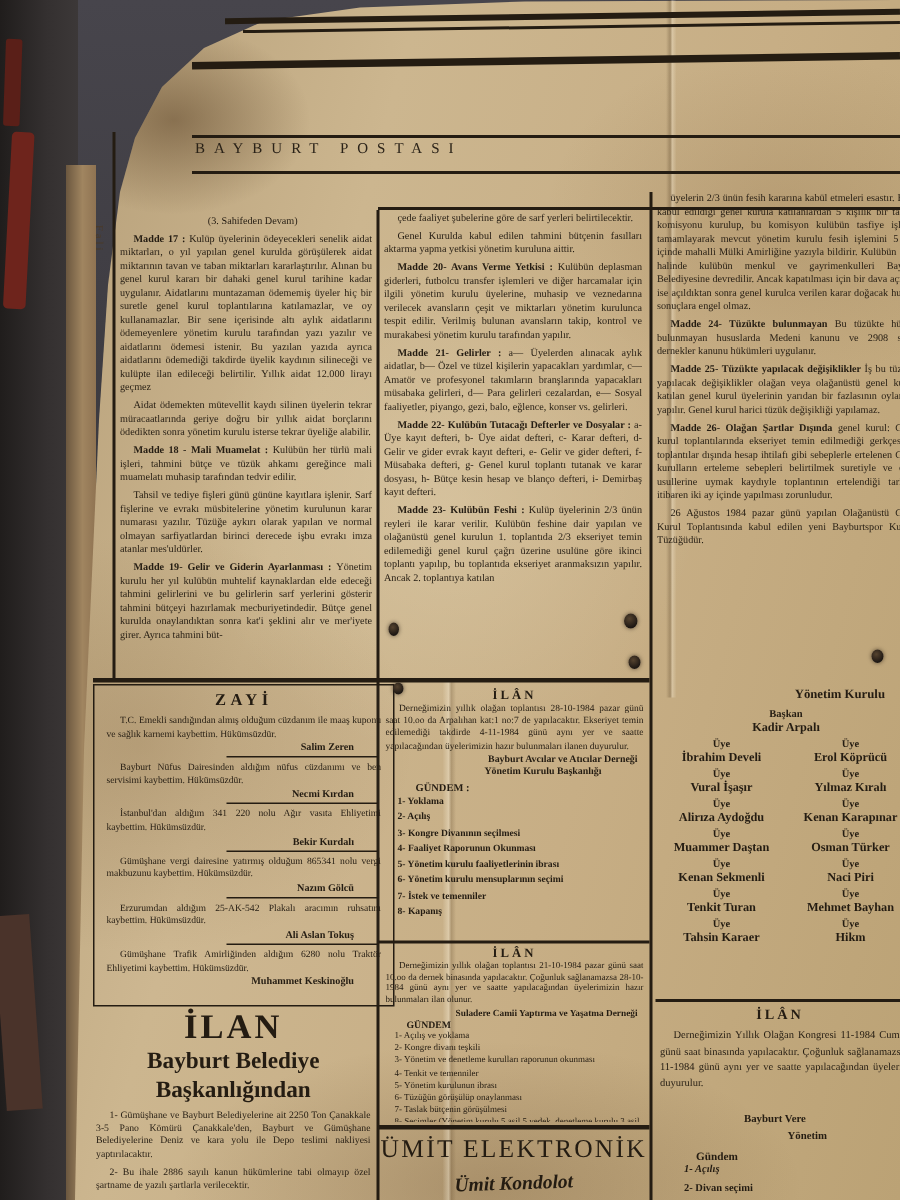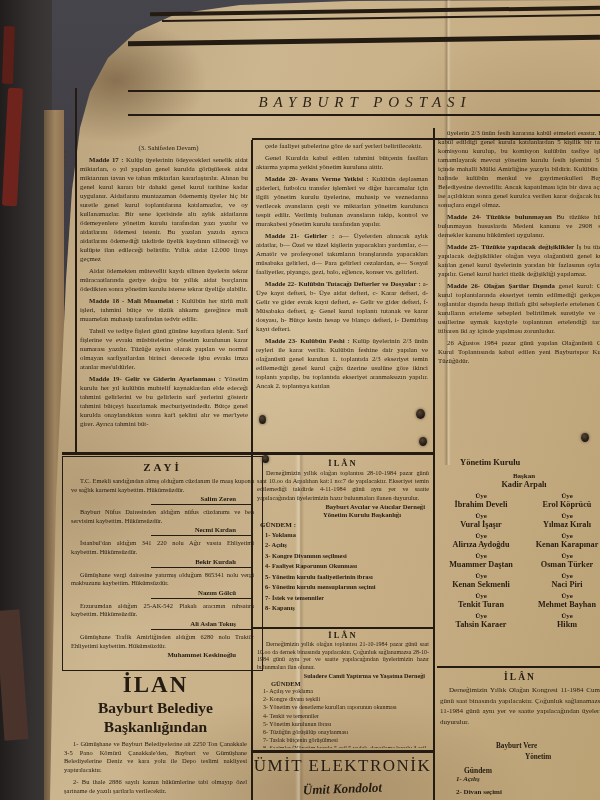--- a/index.html
+++ b/index.html
@@ -27,21 +27,21 @@
          clip-path:polygon(30px 128px,40px 92px,58px 58px,86px 32px,126px 14px,190px 5px,300px 1px,550px 0px,550px 800px,0px 800px,6px 500px,16px 280px,22px 190px);}
   .crease{pointer-events:none;}
   .crease1{left:444px;top:0;width:7px;height:465px;
         background:linear-gradient(90deg,transparent,rgba(70,50,25,.28) 40%,rgba(255,248,230,.30) 60%,transparent);}
   .crease2{left:295px;top:452px;width:9px;height:348px;
         background:linear-gradient(90deg,transparent,rgba(255,248,230,.35) 45%,rgba(80,58,30,.22) 65%,transparent);}
   .hole{border-radius:50%;background:radial-gradient(circle at 40% 35%,#55432f,#1d1713 70%);box-shadow:0 0 3px rgba(20,12,6,.6);}
   .hline{background:#241c12;}
   .vline{background:#241c12;}
   
-  .mast{font-size:15px;letter-spacing:6px;text-align:center;color:#2a2218;font-weight:500;font-style:italic;}
+  .mast{font-size:10px;letter-spacing:6px;text-align:left;color:#2a2218;font-weight:500;}
   .art-title{font-size:16.5px;font-weight:bold;text-align:center;letter-spacing:.5px;}
   .col{font-size:6.8px;line-height:9px;text-align:justify;overflow:hidden;}
   .col p{margin:0 0 3px;text-indent:9px;}
   .cont-note{font-size:6.8px;text-align:center;margin:0 0 3px;}
   .sig-right{font-size:8.5px;font-weight:bold;}
   
   .board{font-weight:bold;text-align:center;}
   .brole{font-size:7px;}
   .bname{font-size:8.2px;white-space:nowrap;}
   .brow{display:grid;grid-template-columns:1fr 1fr;column-gap:4px;margin-bottom:3px;}
@@ -116,21 +116,21 @@
   <div class="abs col" style="left:438px;top:128px;width:175px;height:326px;">
     <p><b></b><span>üyelerin 2/3 ünün fesih kararına kabül etmeleri esastır. Fesih kabül edildiği genel kurula katılanlardan 5 kişilik bir tasfiye komisyonu kurulup, bu komisyon kulübün tasfiye işlerini tamamlayarak mevcut yönetim kurulu fesih işlemini 5 gün içinde mahalli Mülki Amirliğine yazıyla bildirir. Kulübün feshi halinde kulübün menkul ve gayrimenkulleri Bayburt Belediyesine devredilir. Ancak kapatılması için bir dava açılmış ise açıldıktan sonra genel kurulca verilen karar doğacak hukuki sonuçlara engel olmaz.</span></p>
     <p><b>Madde 24- Tüzükte bulunmayan </b><span>Bu tüzükte hüküm bulunmayan hususlarda Medeni kanunu ve 2908 sayılı dernekler kanunu hükümleri uygulanır.</span></p>
     <p><b>Madde 25- Tüzükte yapılacak değişiklikler </b><span>İş bu tüzükte yapılacak değişiklikler olağan veya olağanüstü genel kurula katılan genel kurul üyelerinin yarıdan bir fazlasının oyları ile yapılır. Genel kurul harici tüzük değişikliği yapılamaz.</span></p>
     <p><b>Madde 26- Olağan Şartlar Dışında </b><span>genel kurul: Genel kurul toplantılarında ekseriyet temin edilmediği gerkçesi ile toplantılar dışında hesap ihtilafı gibi sebeplerle ertelenen Genel kurulların erteleme sebepleri belirtilmek suretiyle ve çağrı usullerine uymak kaydıyle toplantının ertelendiği tarihten itibaren iki ay içinde yapılması zorunludur.</span></p>
     <p><b></b><span>26 Ağustos 1984 pazar günü yapılan Olağanüstü Genel Kurul Toplantısında kabul edilen yeni Bayburtspor Kulübü Tüzüğüdür.</span></p>
   </div>
 
   <div class="abs hline" style="left:62px;top:452px;width:371px;height:2.5px;"></div>
 
-  <div class="abs sig-right" style="left:460px;top:457px;width:130px;text-align:left;">Yönetim Kurulu</div>
+  <div class="abs sig-right" style="left:460px;top:457px;width:130px;text-align:right;">Yönetim Kurulu</div>
   <div class="abs board" style="left:440px;top:472px;width:168px;">
     <div style="margin-bottom:3px;">
       <div class="brole">Başkan</div>
       <div class="bname">Kadir Arpalı</div>
     </div>
     <div class="brow">
       <div>
           <div class="brole">Üye</div>
           <div class="bname">İbrahim Develi</div>
         </div>
@@ -227,21 +227,21 @@
     <div class="zrule"></div>
     <p class="znotice">Gümüşhane Trafik Amirliğinden aldığım 6280 nolu Traktör Ehliyetimi kaybettim. Hükümsüzdür.</p>
     <div class="zname">Muhammet Keskinoğlu</div>
   </div>
 
   <div class="abs" style="left:257px;top:458px;width:172px;height:167px;overflow:hidden;">
     <div class="ilan-h-sm">İLÂN</div>
     <p class="ilan-body">Derneğimizin yıllık olağan toplantısı 28-10-1984 pazar günü saat 10.oo da Arpalıhan kat:1 no:7 de yapılacaktır. Ekseriyet temin edilemediği takdirde 4-11-1984 günü aynı yer ve saatte yapılacağından üyelerimizin hazır bulunmaları ilanen duyurulur.</p>
     <div class="ilan-org">Bayburt Avcılar ve Atıcılar Derneği</div>
     <div class="ilan-org" style="margin-right:28px;">Yönetim Kurulu Başkanlığı</div>
-    <div class="gundem-h" style="margin-left:3px;font-family:Liberation Serif, serif;">GÜNDEM :</div>
+    <div class="gundem-h" style="margin-left:20px;font-family:Liberation Serif, serif;">GÜNDEM :</div>
     <ul class="agenda" style="margin-left:8px;">
       <li>1- Yoklama</li>
       <li>2- Açılış</li>
       <li>3- Kongre Divanının seçilmesi</li>
       <li>4- Faaliyet Raporunun Okunması</li>
       <li>5- Yönetim kurulu faaliyetlerinin ibrası</li>
       <li>6- Yönetim kurulu mensuplarının seçimi</li>
       <li>7- İstek ve temenniler</li>
       <li>8- Kapanış</li>
     </ul>

